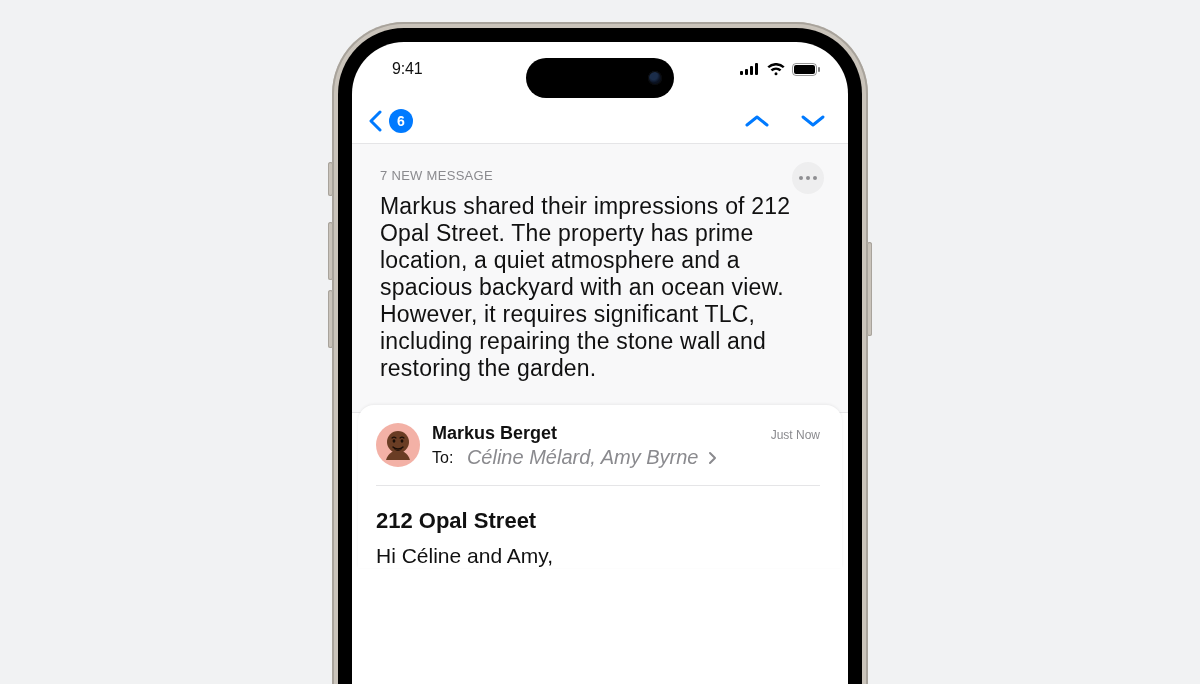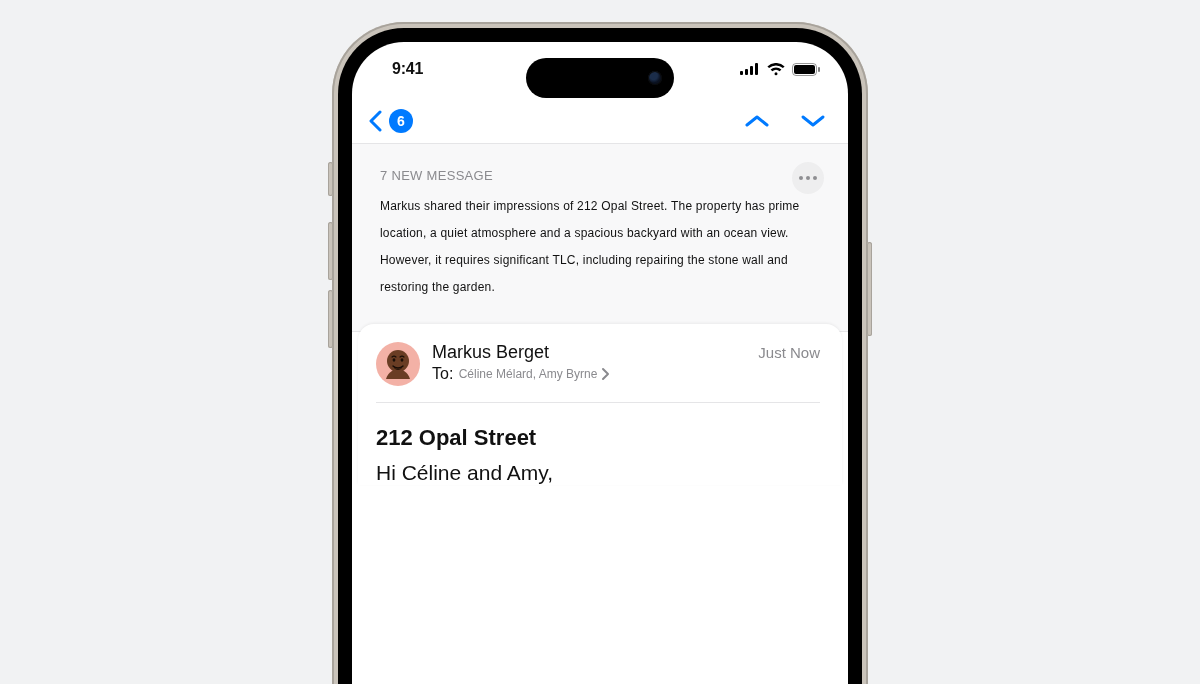--- a/index.html
+++ b/index.html
@@ -54,21 +54,21 @@
   .sb-silence{left:-4px;top:140px;width:5px;height:34px;}
   .sb-vol-up{left:-4px;top:200px;width:5px;height:58px;}
   .sb-vol-dn{left:-4px;top:268px;width:5px;height:58px;}
   .sb-power {right:-4px;top:220px;width:5px;height:94px;}
 
   
   .statusbar{
     height:54px;display:flex;align-items:center;justify-content:space-between;
     padding:0 28px 0 40px;box-sizing:border-box;
   }
-  .sb-time{font-size:16px;font-weight:700;color:var(--text);letter-spacing:-0.2px;}
+  .sb-time{font-size:16px;font-weight:400;color:var(--text);letter-spacing:-0.2px;}
   .sb-right{display:flex;align-items:center;gap:7px;}
   .sb-right svg{display:block;}
 
   
   .island{
     position:absolute;left:50%;top:16px;transform:translateX(-50%);
     width:148px;height:40px;border-radius:20px;background:#000;
   }
   .island-cam{
     position:absolute;right:12px;top:50%;transform:translateY(-50%);
@@ -99,21 +99,21 @@
     padding:24px 28px 30px 28px;
     border-bottom:1px solid var(--divider);
     position:relative;
   }
   .sc-head{
     font-size:13px;font-weight:500;letter-spacing:0.3px;
     color:var(--mid-gray);
   }
   .sc-body{
     margin-top:10px;
-    font-size:12px;line-height:27px;color:var(--text);
+    font-size:23px;line-height:27px;color:var(--text);
     letter-spacing:0.2px;
   }
   .sc-ellipsis{
     position:absolute;top:18px;right:24px;
     width:32px;height:32px;border-radius:16px;background:var(--ellipsis-bg);
     display:flex;align-items:center;justify-content:center;color:#8e8e92;
   }
   .sc-ellipsis span{width:4px;height:4px;border-radius:50%;background:#8e8e92;margin:0 1.5px;}
 
   
@@ -127,25 +127,25 @@
   }
   .msg-header{display:flex;gap:12px;align-items:flex-start;}
   .avatar{
     width:44px;height:44px;border-radius:22px;background:var(--pink);
     flex:none;display:flex;align-items:center;justify-content:center;
     overflow:hidden;
   }
   .avatar svg{width:36px;height:36px;}
   .hdr-col{flex:1;min-width:0;}
   .hdr-row1{display:flex;justify-content:space-between;align-items:baseline;}
-  .sender{font-size:18px;font-weight:400;color:var(--text);}
-  .timestamp{font-size:15px;color:var(--mid-gray);text-align:right;}
-  .hdr-row2{display:flex;align-items:center;gap:2px;margin-top:2px;}
+  .sender{font-size:18px;font-weight:700;color:var(--text);}
+  .timestamp{font-size:12px;color:var(--mid-gray);text-align:right;}
+  .hdr-row2{display:flex;align-items:center;gap:8px;margin-top:2px;}
   .to-label{font-size:16px;color:var(--text);}
-  .recipients{font-size:12px;color:var(--mid-gray);}
+  .recipients{font-size:20px;color:var(--mid-gray);font-style:italic;}
   .to-chevron{color:var(--mid-gray);margin-left:2px;}
   .msg-divider{height:1px;background:var(--divider);margin:16px 0 22px 0;}
   .subject{font-size:22px;font-weight:700;color:var(--text);margin-bottom:10px;}
   .body-line{font-size:21px;color:var(--text);}
 </style>
 </head>
 <body>
 
 <div class="device">
   <div class="side-btn sb-silence"></div>

